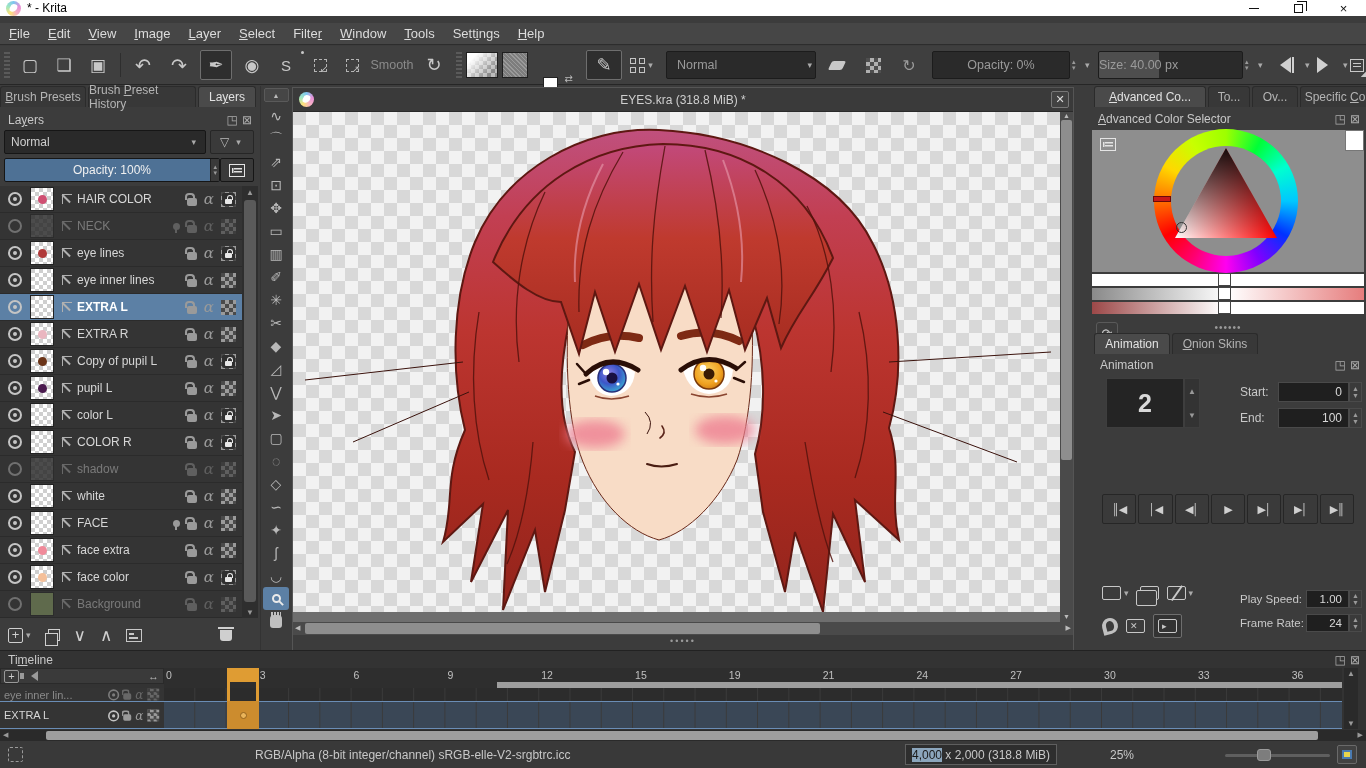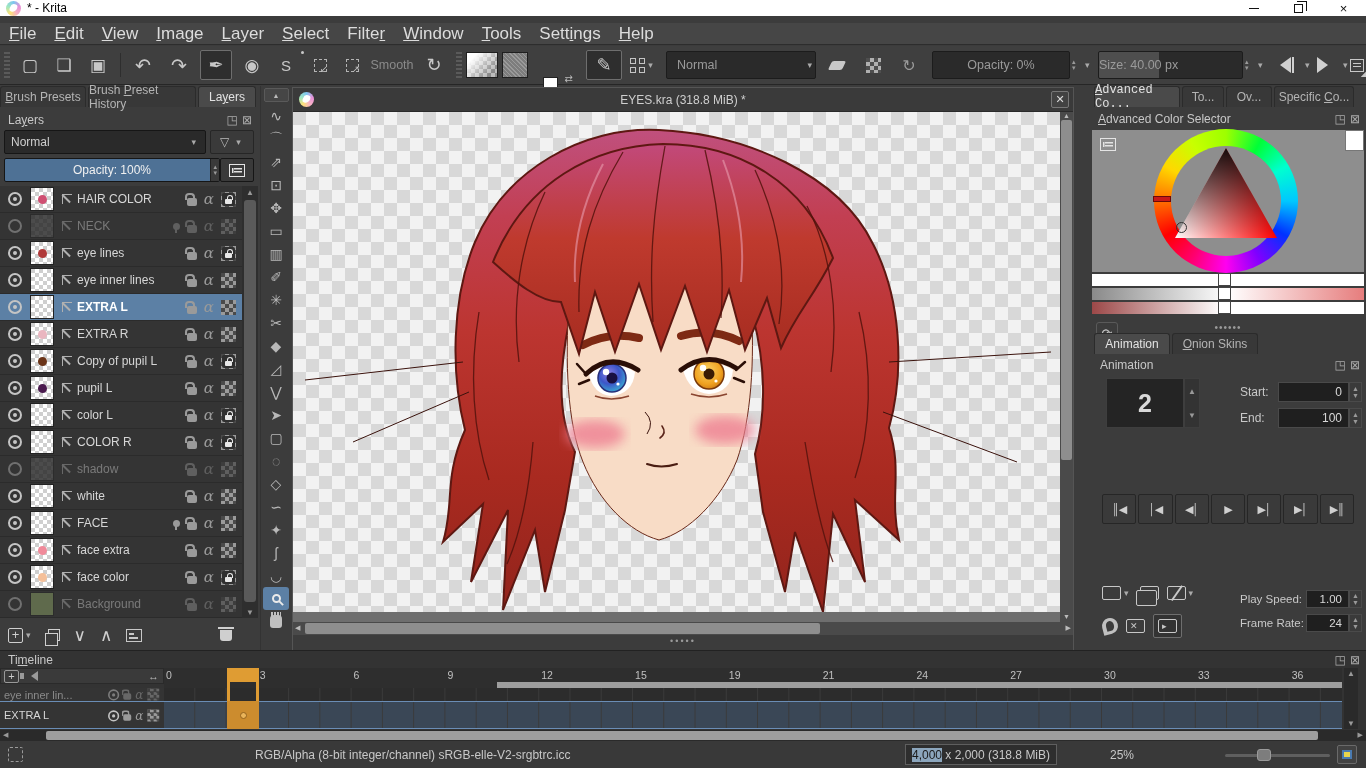--- a/index.html
+++ b/index.html
@@ -15,21 +15,21 @@
   .krita-logo::after { content:""; position:absolute; left:4px; top:3px; width:7px; height:8px;
     background:#fff; border-radius:60% 40% 70% 30%; transform:rotate(20deg); }
   #win-btns { margin-left:auto; display:flex; height:100%; }
   .win-btn { width:45px; height:100%; display:flex; align-items:center; justify-content:center; color:#111; font-size:13px; }
   .ic-min { width:10px; height:1px; background:#111; display:inline-block; }
   .ic-max { width:9px; height:9px; border:1px solid #111; display:inline-block; position:relative; }
   .ic-max::after { content:""; position:absolute; left:2px; top:-4px; width:9px; height:9px; border:1px solid #111; border-left:none; border-bottom:none; }
 
   
   #menubar { position:absolute; left:0; top:23px; width:1366px; height:22px; background:#464646;
-    border-bottom:1px solid #2d2d2d; display:flex; align-items:center; color:#dcdcdc; font-size:17px; }
+    border-bottom:1px solid #2d2d2d; display:flex; align-items:center; color:#dcdcdc; font-size:13px; }
   .menu-item { padding:0 9px; height:100%; display:flex; align-items:center; }
   .u { text-decoration:underline; }
 
   
   #toolbar { position:absolute; left:0; top:46px; width:1366px; height:39px; background:#3f3f3f;
     border-bottom:1px solid #262626; color:#c8c8c8; }
   .tb { position:absolute; top:4px; height:30px; display:flex; align-items:center; justify-content:center;
     color:#c8c8c8; font-size:17px; }
   .tb-btn { border-radius:2px; }
   .grip { width:6px; height:26px; top:6px;
@@ -820,21 +820,21 @@
     <div id="hscroll">
       <span class="a" style="left:2px">◀</span>
       <div class="sb-thumb"></div>
       <span class="a" style="right:2px">▶</span>
     </div>
     <div id="splitter">•••••</div>
   </div>
 
   <div id="right-dock">
     <div id="right-tabs">
-        <div class="dock-tab active" style="width: 86px; font-family: Liberation Mono, monospace;">
+        <div class="dock-tab active" style="width: 112px;">
           <span><span class="u">A</span>dvanced Co...</span>
         </div>
         <div class="dock-tab" style="width: 42px;">
           <span>To...</span>
         </div>
         <div class="dock-tab" style="width: 46px;">
           <span>Ov...</span>
         </div>
         <div class="dock-tab" style="width: 80px;">
           <span>Specific <span class="u">C</span>o...</span>

